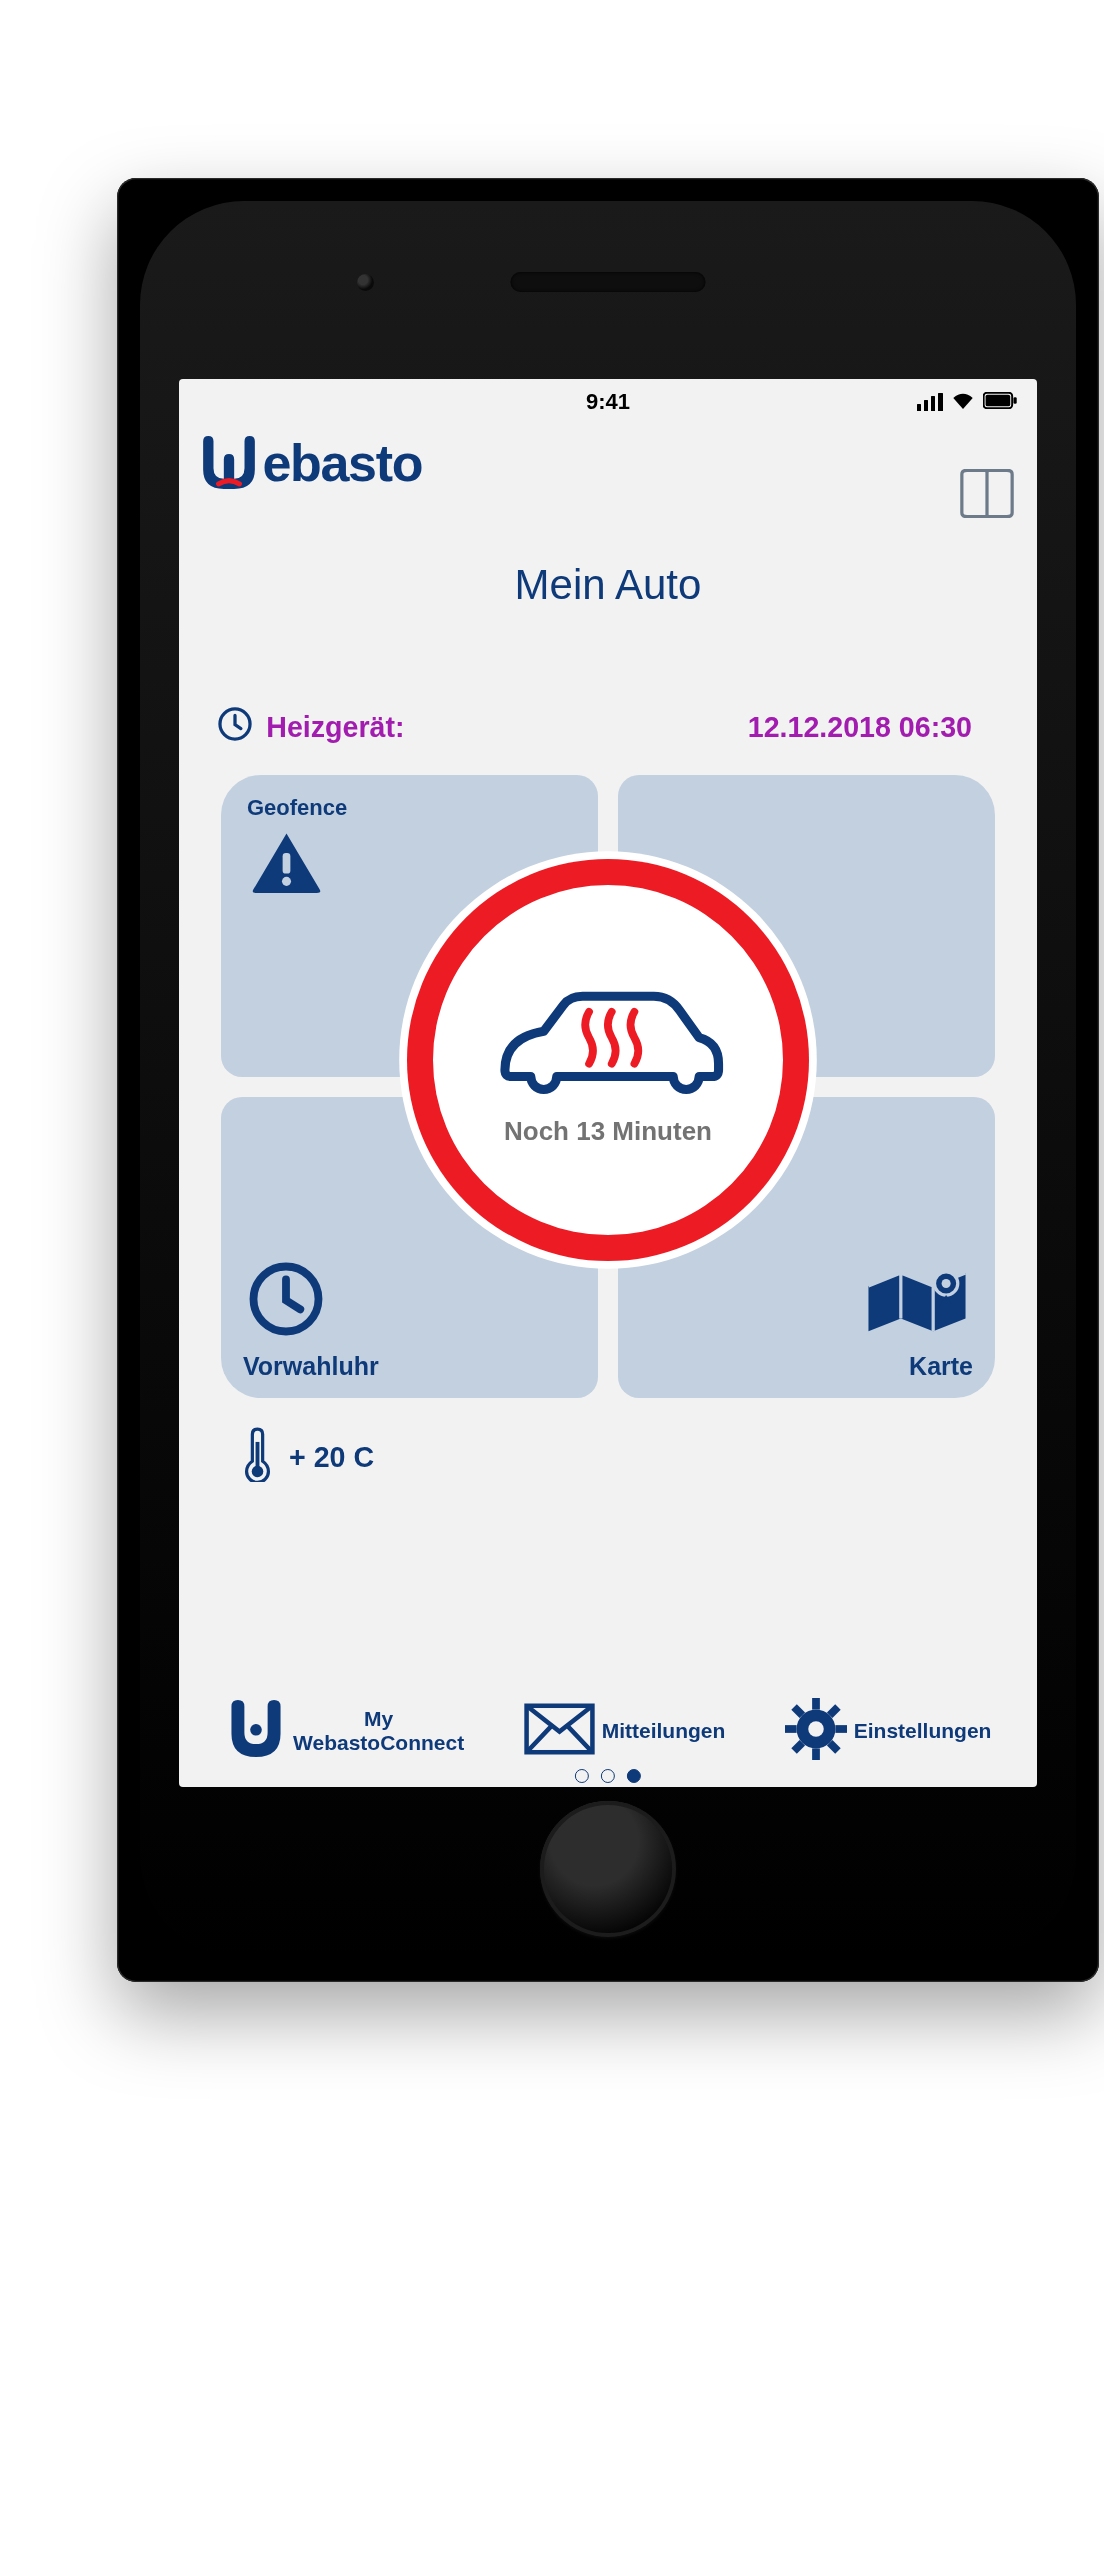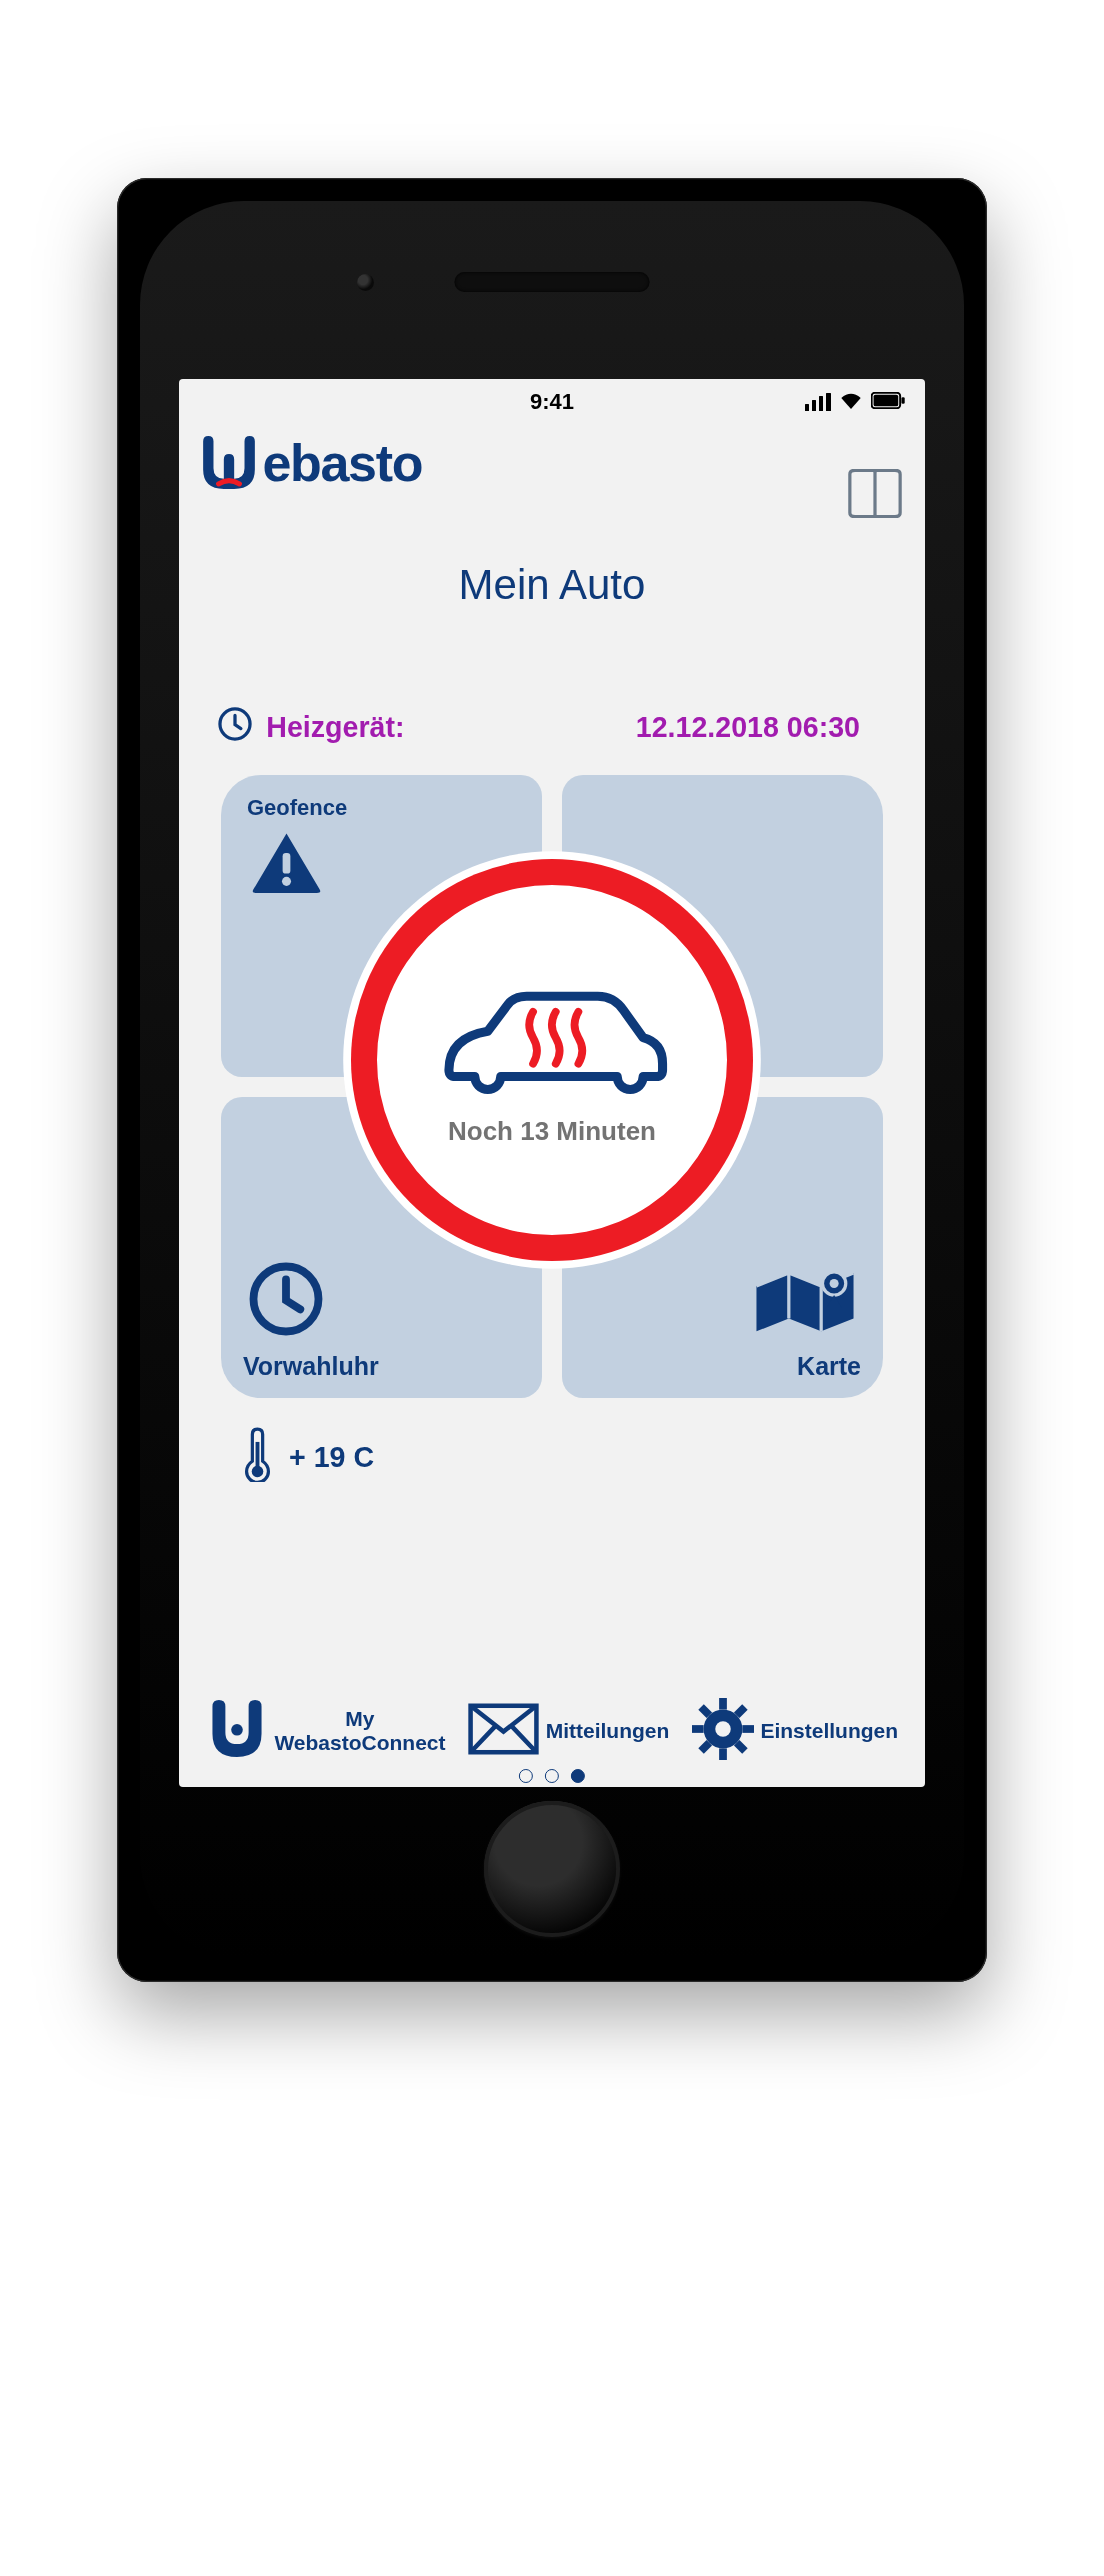--- a/index.html
+++ b/index.html
@@ -8,24 +8,24 @@
     height: 2576px;
     background: #ffffff;
     font-family: -apple-system, "Helvetica Neue", Arial, sans-serif;
   }
 
   
   .phone {
     position: absolute;
     left: 117px;
     top: 178px;
-    width: 870px;
+    width: 982px;
     height: 1804px;
     background: #000;
-    border-radius: 30px;
+    border-radius: 19px;
     box-shadow: 0 32px 78px rgba(0,0,0,.35), 0 0 0 1.3px #2a2a2a inset;
   }
   .phone-inner {
     position: absolute;
     inset: 23px;
     background: linear-gradient(#1a1a1a,#000);
     border-radius: 104px;
   }
   .screen {
     position: absolute;
@@ -394,21 +394,21 @@
     </div>
 
     <div class="temp-row">
       <span>
         <svg width="27" height="57" viewBox="0 0 42 88">
           <path d="M21 6 Q29 6 29 14 V56 Q38 62 38 72 A17 17 0 1 1 4 72 Q4 62 13 56 V14 Q13 6 21 6 Z" fill="none" stroke="#0e3a7a" stroke-width="5"></path>
           <circle cx="21" cy="72" r="9" fill="#0e3a7a"></circle>
           <rect x="18" y="26" width="6" height="40" fill="#0e3a7a"></rect>
         </svg>
       </span>
-      <span>+ 19 C</span>
+      <span>+ 20 C</span>
     </div>
 
     <div class="bottom-bar">
       <div class="bottom-item">
         <span>
           <svg width="62" height="57" viewBox="0 0 96 88">
             <path d="M10 10 Q10 0 20 0 Q30 0 30 10 V50 Q30 68 48 68 Q66 68 66 50 V10 Q66 0 76 0 Q86 0 86 10 V52 Q86 88 48 88 Q10 88 10 52 Z" fill="#0e3a7a"></path>
             <circle cx="48" cy="46" r="9" fill="#0e3a7a"></circle>
           </svg>
         </span>

